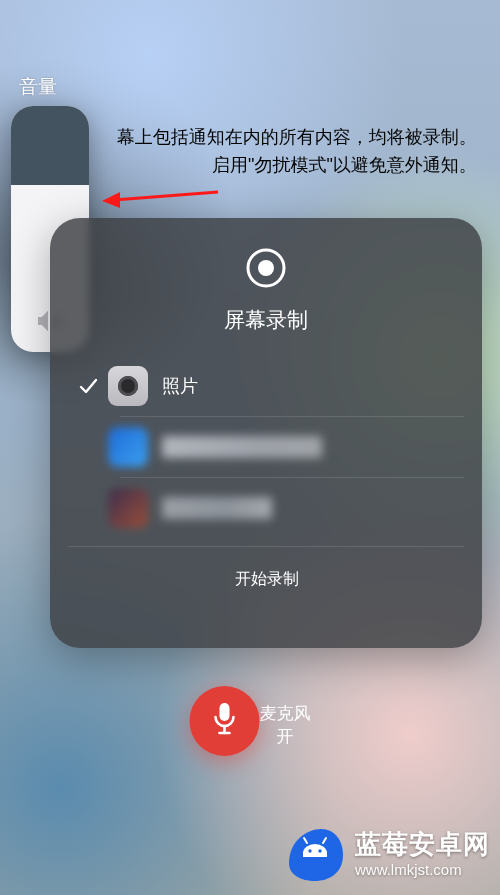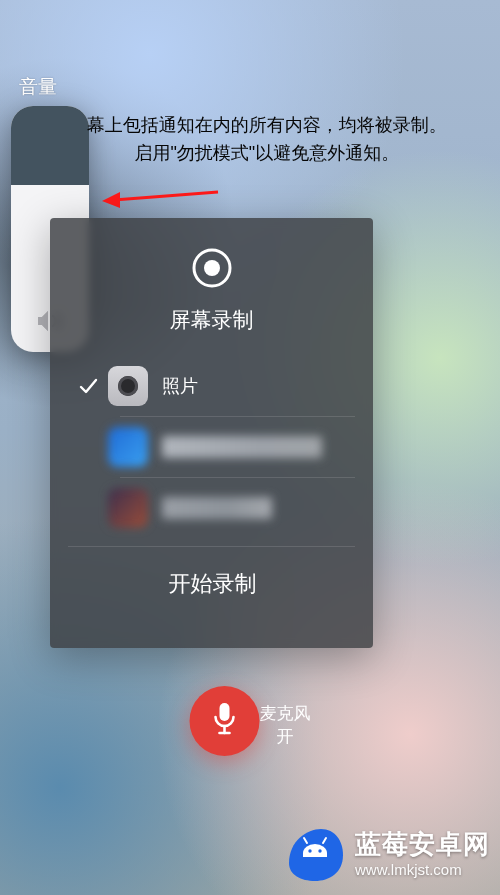--- a/index.html
+++ b/index.html
@@ -37,37 +37,37 @@
   .vol-dark { position: absolute; left:0; right:0; top:0; height:32%; background:#43535f; }
   .vol-icon {
     position: absolute; left: 0; right: 0; bottom: 18px;
     display:flex; justify-content:center;
     color:#b4b4b9;
   }
   .vol-icon svg { filter: drop-shadow(0 0 0.5px #b4b4b9); }
 
   
   .notice {
-    position:absolute; top:112px; left:50%; transform:translateX(-46%);
-    width: 420px; text-align:center;
+    position:absolute; top:124px; left:50%; transform:translateX(-46%);
+    width: 420px; text-align:right;
     color:#060606; font-size:18px; line-height:1.55;
   }
 
   
   .arrow {
     position:absolute; top:182px; left:100px;
     width:120px; height:28px; pointer-events:none;
   }
 
   
   .panel {
     position:absolute; left:50px; top:218px;
-    width:323px; height:430px;
+    width:432px; height:430px;
     background: rgba(60,62,66,0.82);
-    border-radius: 4px;
+    border-radius: 30px;
     backdrop-filter: blur(4px);
     box-shadow: 0 10px 40px rgba(0,0,0,0.3);
     color:#fff;
   }
   .rec-head { display:flex; flex-direction:column; align-items:center; padding-top:28px; }
   .rec-title { font-size:21px; margin-top:12px; }
 
   .dest-list { margin-top:22px; }
   .dest-row {
     display:flex; align-items:center;
@@ -89,21 +89,21 @@
   .dest-blur-label {
     width:160px; height:22px; border-radius:3px;
     filter: blur(5px);
   }
   .dest-blur-label.l1 { background: linear-gradient(90deg,#b1b6bd,#9ea3aa 60%,#a0a4a8); }
   .dest-blur-label.l2 { background: linear-gradient(90deg,#9a9fa6,#8e949b 60%,#a4a8ad); width:110px; }
   .sep { height:1px; background: rgba(255,255,255,0.12); margin-left: 70px; margin-right: 18px; }
   .sep.full { margin-left:18px; margin-top:8px; }
 
   .start-btn {
-    text-align:center; font-size:22px; padding:22px 0 24px 2px;
+    text-align:center; font-size:16px; padding:22px 0 24px 2px;
     color:#fff;
   }
 
   
   .mic-wrap {
     position:absolute; left:50%; transform:translateX(-50%);
     top:686px; display:flex; align-items:center;
   }
   .mic-btn {
     width:70px; height:70px; border-radius:50%;

